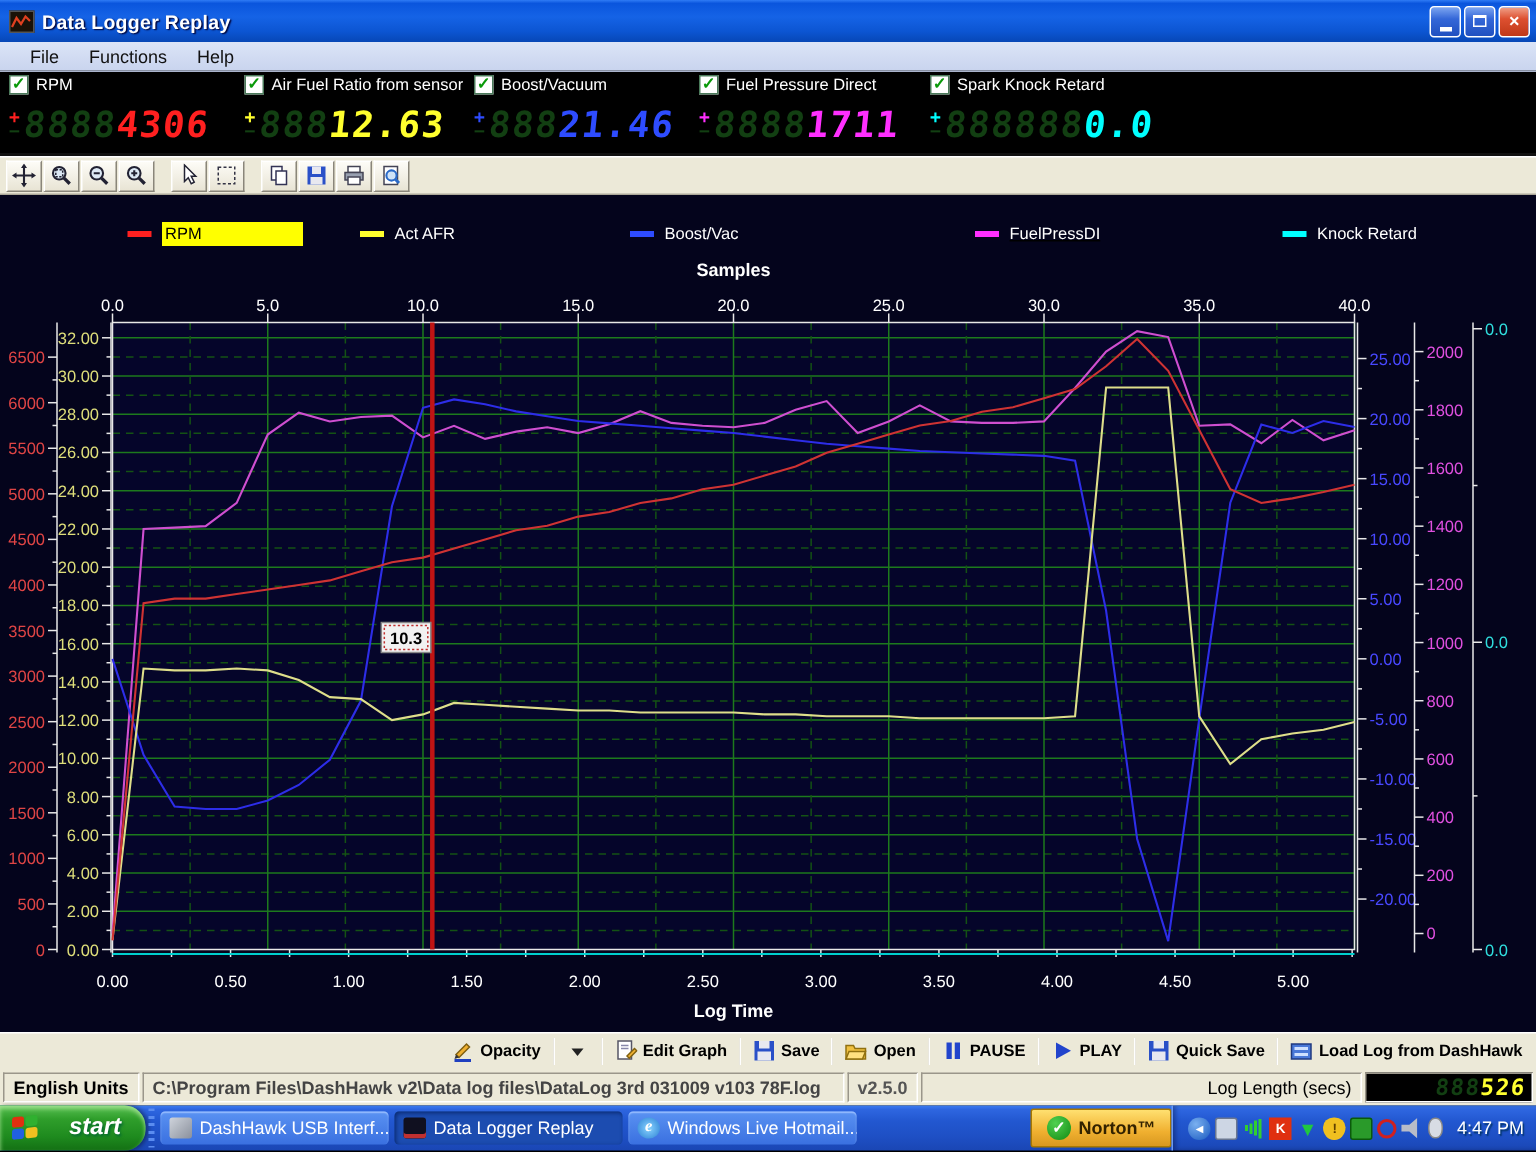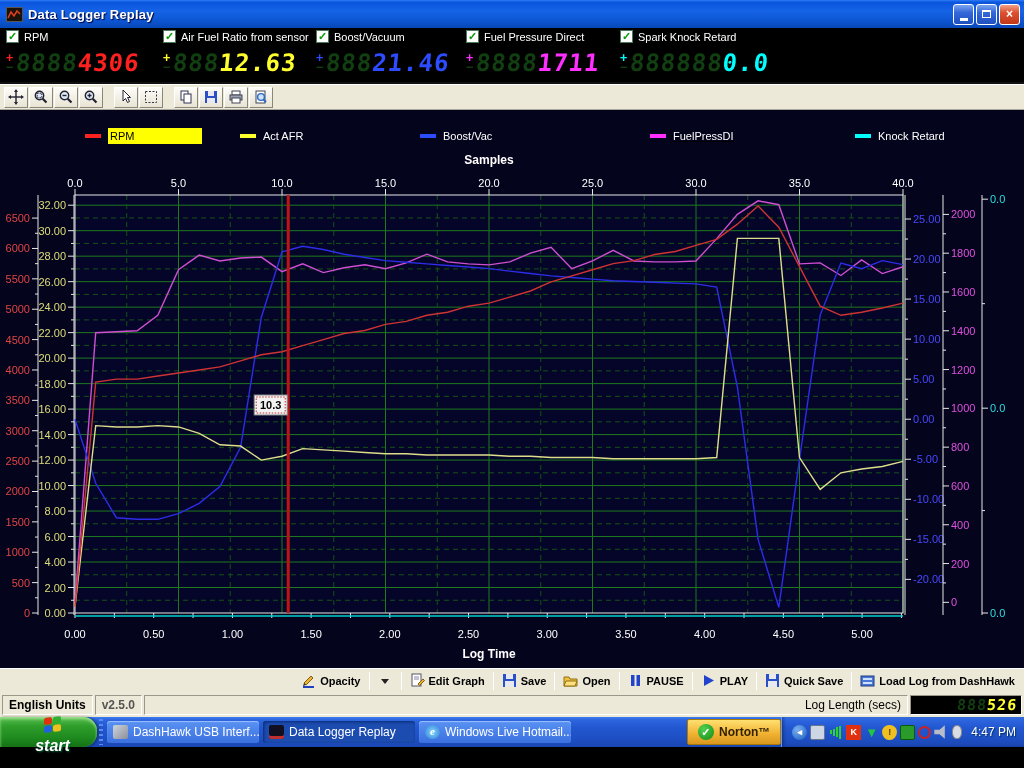--- a/index.html
+++ b/index.html
@@ -69,21 +69,21 @@
 #sb-ver { color:#555; }
 #sb-loglen { flex:1; justify-content:flex-end; color:#000; font-weight:normal; }
 #sb-seg { width:112px; background:#000; justify-content:flex-end; padding:0 4px; }
 #sb-seg .sseg { font-size:15px; transform:skewX(-6deg); }
 
 
 #taskbar { height:30px; display:flex; align-items:center;
   background:linear-gradient(180deg,#3c7cf0 0%,#2e66e0 9%,#2257d0 35%,#1e4fc4 70%,#1a46b4 100%); }
 #start-btn { height:30px; width:97px; display:flex; align-items:center; gap:20px; padding-left:8px;
   background:linear-gradient(180deg,#59c052 0%,#2f9e2b 30%,#1e8a1e 70%,#147014 100%);
-  border-radius:0 14px 14px 0; box-shadow:inset 0 2px 3px #9fe08f, 2px 0 3px rgba(0,0,0,.4);flex-direction:column; }
+  border-radius:0 14px 14px 0; box-shadow:inset 0 2px 3px #9fe08f, 2px 0 3px rgba(0,0,0,.4); }
 #start-label { color:#fff; font-weight:bold; font-style:italic; font-size:16px; text-shadow:1px 1px 2px #063; }
 #xp-flag { width:18px; height:16px; position:relative; transform:skewY(-6deg); }
 #xp-flag div { position:absolute; width:8px; height:7px; border-radius:2px; }
 #ql-sep { width:12px; height:26px; margin:0 2px; background:repeating-linear-gradient(180deg,#5a8cf0 0 2px,transparent 2px 5px); width:4px; }
 .task-btn { width:152px; height:22px; margin:11px 2px; border-radius:3px; display:flex; align-items:center; gap:5px; padding:0 6px;
   background:linear-gradient(180deg,#5a92f2,#3a70e0); box-shadow:inset 0 1px 1px #9cc0ff; color:#fff; font-size:12px; white-space:nowrap; overflow:hidden; }
 .task-btn.active { background:#1c4cb0; box-shadow:inset 1px 1px 3px #0a2a70; }
 .task-ic { width:15px; height:14px; flex:none; border-radius:2px; }
 #norton { height:26px; margin-left:auto; display:flex; align-items:center; gap:5px; padding:0 10px;
   background:linear-gradient(180deg,#ffe070,#f0b030 60%,#d89820); border:1px solid #a87800; border-radius:2px; }
@@ -111,20 +111,25 @@
         </div>
       <div class="winbtn">
           <div class="glyph-restore"></div>
         </div>
       <div class="winbtn close">
           <span>×</span>
         </div>
     </div>
   </div>
 
+  <div id="menubar">
+      <div class="menu-item">File</div>
+      <div class="menu-item">Functions</div>
+      <div class="menu-item">Help</div>
+    </div>
   <div id="sensor-row">
       <div class="sensor-cb" style="left: 6px;">
         <span class="cb-box">✓</span>
         <span class="cb-label">RPM</span>
       </div>
       <div class="sensor-cb" style="left: 163px;">
         <span class="cb-box">✓</span>
         <span class="cb-label">Air Fuel Ratio from sensor</span>
       </div>
       <div class="sensor-cb" style="left: 316px;">
@@ -630,20 +635,21 @@
           <rect x="1" y="3" width="13" height="10" fill="#4a78d8" stroke="#203a80"></rect>
           <rect x="3" y="5" width="9" height="2" fill="#cfe0ff"></rect>
           <rect x="3" y="9" width="9" height="2" fill="#cfe0ff"></rect>
         </svg>
         <span>Load Log from DashHawk</span>
       </div>
     </div>
 
   <div id="statusbar">
     <div class="spanel" id="sb-units">English Units</div>
+    <div class="spanel" id="sb-path">C:\Program Files\DashHawk v2\Data log files\DataLog 3rd 031009 v103 78F.log</div>
     <div class="spanel" id="sb-ver">v2.5.0</div>
     <div class="spanel" id="sb-loglen">Log Length (secs)</div>
     <div class="spanel" id="sb-seg">
       <span class="sseg"><span class="ghost">888</span><span style="color:#ffff30">526</span></span>
     </div>
   </div>
 
   <div id="taskbar">
     <div id="start-btn">
       <div id="xp-flag">

